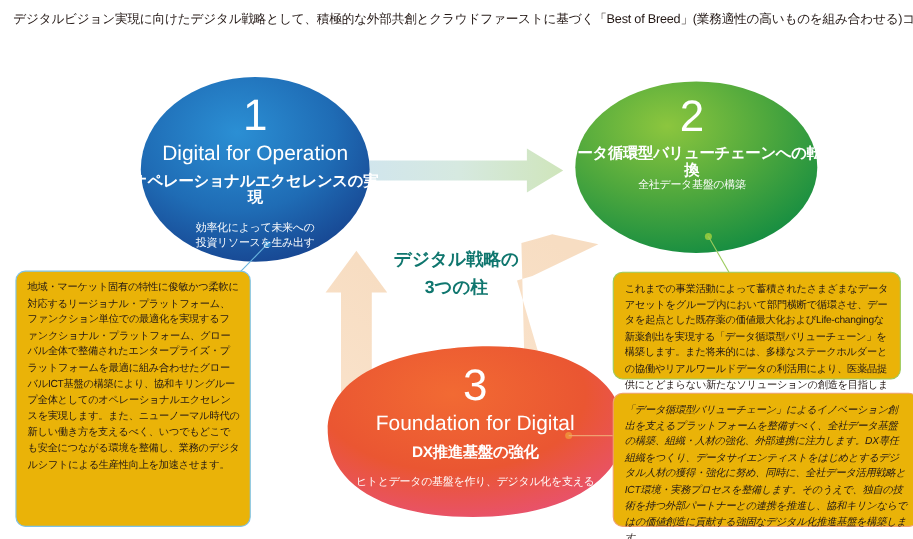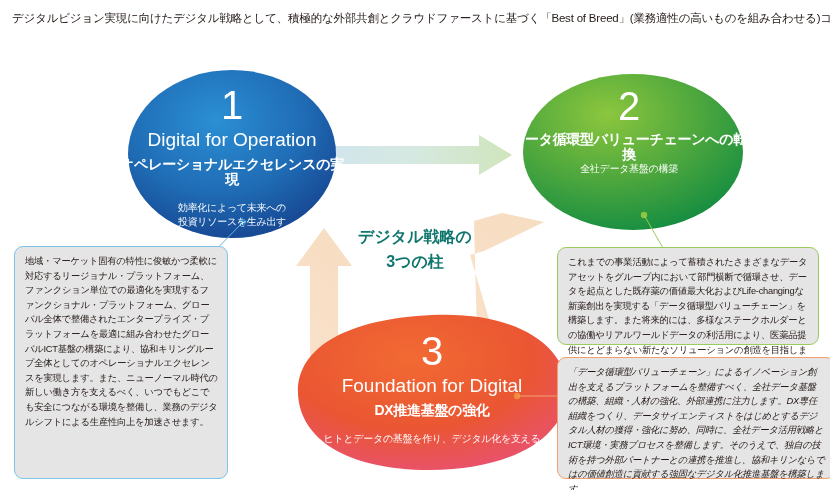--- a/index.html
+++ b/index.html
@@ -40,21 +40,21 @@
   #center-caption{
     position:absolute;left:335px;top:212px;width:160px;text-align:center;
     color:#0f766e;font-weight:700;font-size:16px;line-height:25px;letter-spacing:0px;
     pointer-events:none;
     margin-top:12px;
   }
 
   
   .infobox{
     position:absolute;box-sizing:border-box;
-    border-radius:9px;background:#e5e5e5;
+    border-radius:9px;background:#eab308;
     font-size:9.3px;line-height:14.6px;letter-spacing:-0.25px;
     color:#231815;padding:7px 9px 7px 10px;
   }
   .infobox p{margin:0;}
   #box-left{left:14px;top:246px;width:214px;height:233px;border:1px solid #7ec3e8;}
   #box-right-1{left:557px;top:247px;width:262px;height:98px;border:1px solid #9ccb5e;}
   #box-right-2{left:557px;top:357px;width:278px;height:122px;border:1px solid #f0a070;font-style:italic;}
 </style>
 </head>
 <body>

